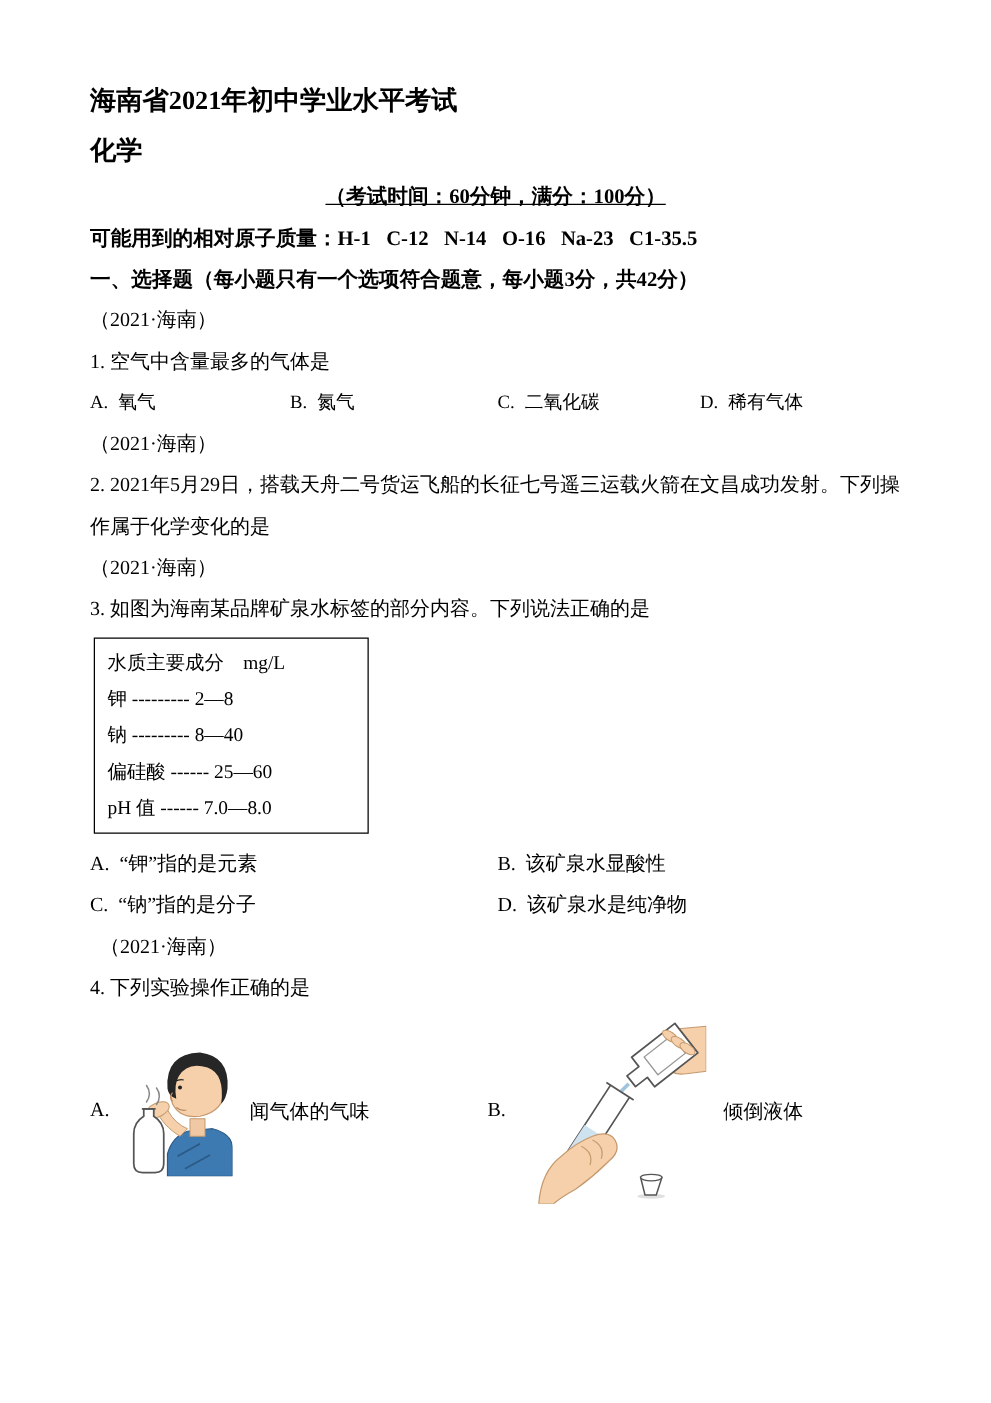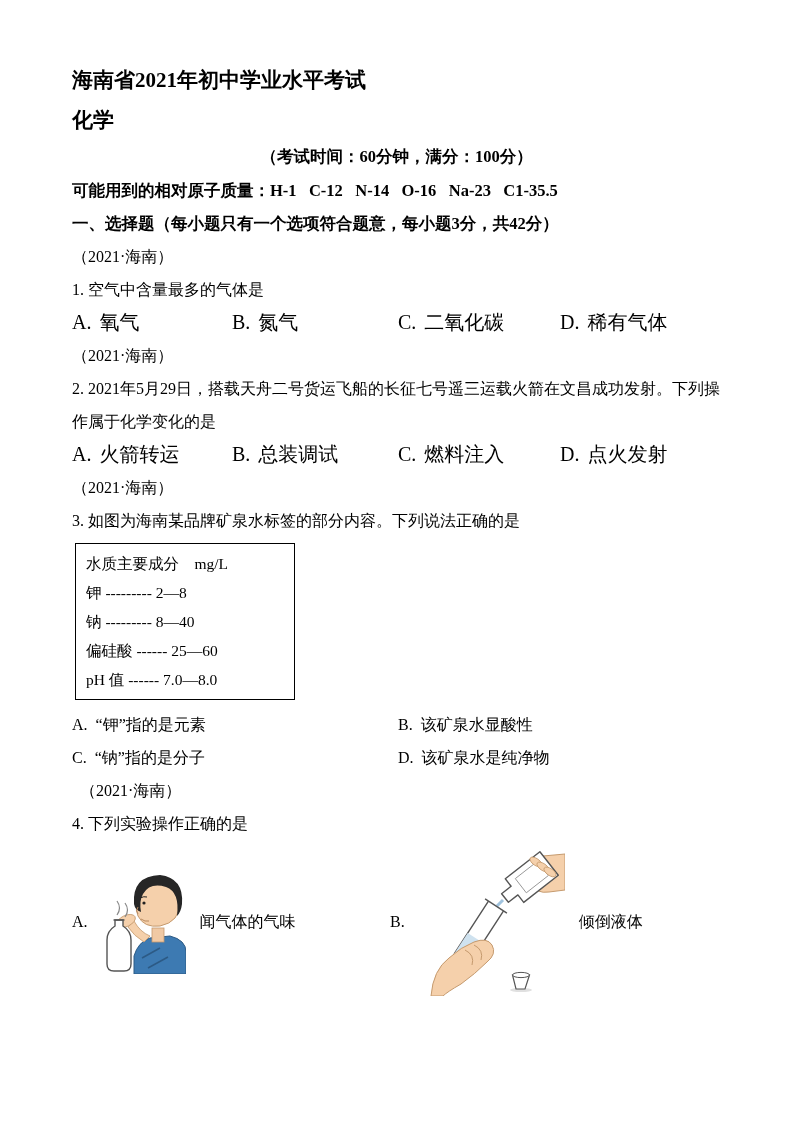--- a/index.html
+++ b/index.html
@@ -6,25 +6,25 @@
   html,body { background:#ffffff; }
   body {
     width:793px; height:1122px;
     color:#000;
     font-family:"Liberation Serif","DejaVu Serif",serif;
     overflow:hidden;
   }
   .page { width:793px; height:1122px; padding:60px 72px 0 72px; background:#fff; }
 
   .title { font-size:21px; font-weight:bold; line-height:40px; white-space:pre-wrap; }
-  .exam-info { font-size:16.5px; font-weight:bold; text-align:center; line-height:34px; white-space:pre-wrap; }
+  .exam-info { font-size:16.5px; font-weight:bold; text-align:center; line-height:34px; white-space:pre-wrap;text-decoration:underline; }
   .bold-line { font-size:16.5px; font-weight:bold; line-height:33px; white-space:pre-wrap; }
   .line { font-size:16px; line-height:33px; white-space:pre-wrap; }
 
-  .opts4 { display:grid; grid-template-columns:160px 166px 162px 1fr; font-size:20px; line-height:33px; }
+  .opts4 { display:grid; grid-template-columns:160px 166px 162px 1fr; font-size:15px; line-height:33px; }
   .opts2 { display:grid; grid-template-columns:326px 1fr; font-size:16px; line-height:33px; }
   .opt  { white-space:pre; }
   .opt-text { margin-left:8px; }
 
   .water-table { border:1.5px solid #000; width:220px; margin:6px 0 8px 3px; padding:5px 10px; }
   .water-row { font-size:15.5px; line-height:29px; white-space:pre; }
 
   .q4-row { display:flex; align-items:center; margin-top:8px; }
   .q4-opt { display:flex; align-items:center; }
   .q4-opt-a { width:318px; }
@@ -50,26 +50,20 @@
   <div class="line">1. 空气中含量最多的气体是</div>
   <div class="opts4">
     <div class="opt"><span>A.</span><span class="opt-text">氧气</span></div>
     <div class="opt"><span>B.</span><span class="opt-text">氮气</span></div>
     <div class="opt"><span>C.</span><span class="opt-text">二氧化碳</span></div>
     <div class="opt"><span>D.</span><span class="opt-text">稀有气体</span></div>
   </div>
 
   <div class="line">（2021·海南）</div>
   <div class="line">2. 2021年5月29日，搭载天舟二号货运飞船的长征七号遥三运载火箭在文昌成功发射。下列操作属于化学变化的是</div>
-  <div class="opts4">
-    <div class="opt"><span>A.</span><span class="opt-text">火箭转运</span></div>
-    <div class="opt"><span>B.</span><span class="opt-text">总装调试</span></div>
-    <div class="opt"><span>C.</span><span class="opt-text">燃料注入</span></div>
-    <div class="opt"><span>D.</span><span class="opt-text">点火发射</span></div>
-  </div>
 
   <div class="line">（2021·海南）</div>
   <div class="line">3. 如图为海南某品牌矿泉水标签的部分内容。下列说法正确的是</div>
 
   <div class="water-table">
     <div class="water-row">水质主要成分    mg/L</div>
     <div class="water-row">钾 --------- 2—8</div>
     <div class="water-row">钠 --------- 8—40</div>
     <div class="water-row">偏硅酸 ------ 25—60</div>
     <div class="water-row">pH 值 ------ 7.0—8.0</div>

